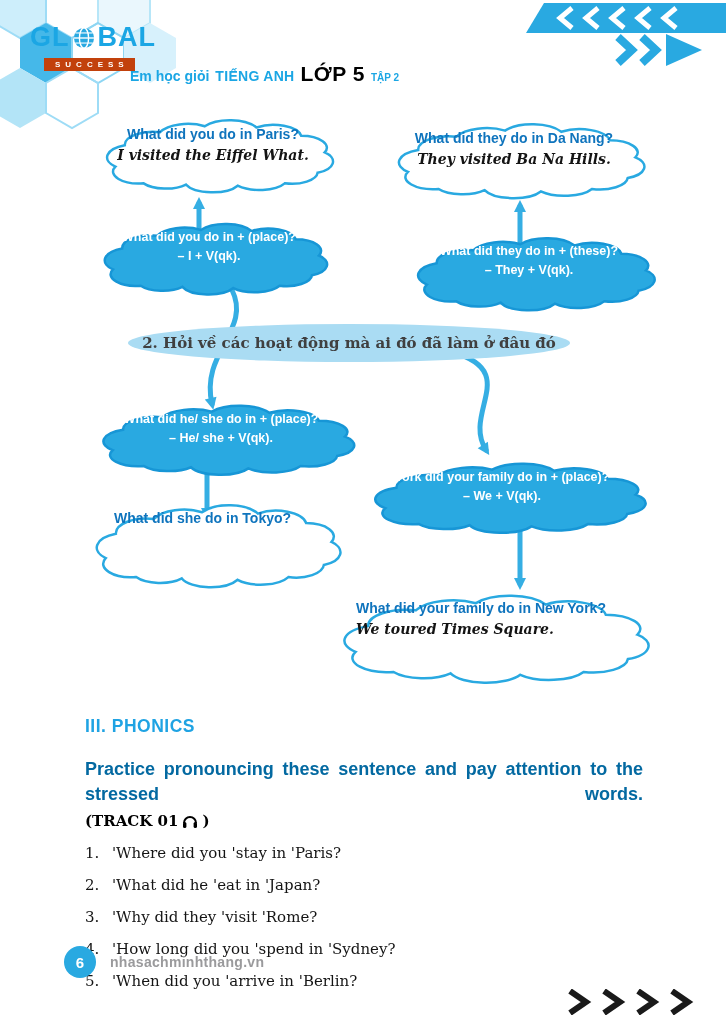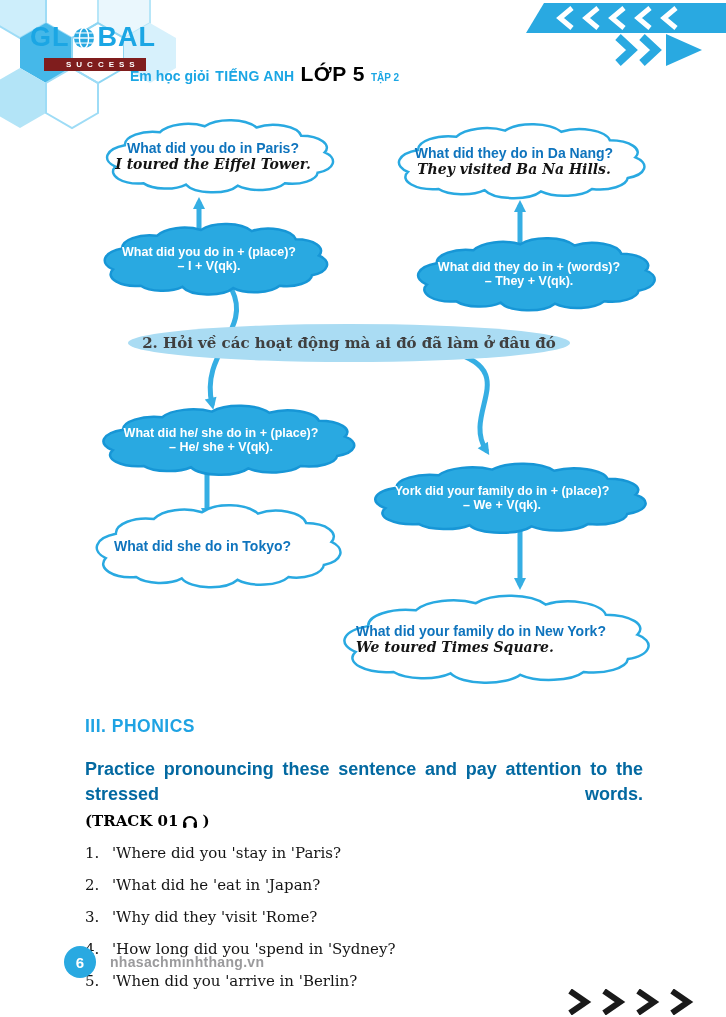--- a/index.html
+++ b/index.html
@@ -7,44 +7,44 @@
     position:relative; width:726px; height:1017px; background:#ffffff;
     overflow:hidden; font-family:"Liberation Sans", sans-serif;
   }
 
   
   .hex-corner { position:absolute; left:0; top:0; z-index:0; }
   .logo { position:absolute; left:30px; top:22px; z-index:2; }
   .logo-line { display:flex; align-items:center; gap:2px;
     font-weight:bold; font-size:27px; color:#1ba6e4; letter-spacing:1px; }
   .globe { display:inline-flex; width:22px; height:22px; margin:0 1px; }
-  .logo-sub { display:inline-block; margin:2px 0 0 14px; background:#7f1d1d; color:#fff;
-    font-size:8px; font-weight:bold; letter-spacing:5px; padding:2px 6px 2px 22px; }
+  .logo-sub { display:inline-block; margin:2px 0 0 14px; background:#c2410c; color:#fff;
+    font-size:8px; font-weight:bold; letter-spacing:5px; padding:2px 6px 2px 11px; }
 
   .book-title { position:absolute; left:130px; top:62px; z-index:2;
     display:flex; align-items:baseline; gap:6px; white-space:nowrap; }
   .t-prefix  { color:#1ba6e4; font-weight:bold; font-size:14px; }
   .t-subject { color:#1ba6e4; font-weight:bold; font-size:14px; letter-spacing:0.3px; }
   .t-grade   { color:#000; font-weight:bold; font-size:21px; letter-spacing:0.5px; }
   .t-volume  { color:#1ba6e4; font-weight:bold; font-size:10px; }
 
   .top-bar   { position:absolute; right:0; top:3px; z-index:1; }
   .top-arrow { position:absolute; right:12px; top:34px; z-index:1; }
   .bottom-chevrons { position:absolute; right:4px; bottom:2px; z-index:1; }
 
   
   .arrows { position:absolute; left:0; top:0; z-index:1; pointer-events:none; }
 
   .cloud { position:absolute; z-index:2; }
   .cloud .cloud-shape { position:absolute; left:0; top:0; width:100%; height:100%; overflow:visible; }
   .cloud-white .cloud-shape { fill:#ffffff; stroke:#29a9e1; }
   .cloud-blue  .cloud-shape { fill:#29a9e1; stroke:#1796d6; }
   .cloud-text { position:relative; z-index:2; height:100%; box-sizing:border-box;
-    display:flex; flex-direction:column; justify-content:center; align-items:center;
-    padding:14px 26px; text-align:center; }
+    display:flex; flex-direction:column; align-items:center;
+    gap:5px; padding:14px 26px; text-align:center; }
   .cloud-white .q { color:#0f74bd; font-weight:bold; font-size:14px; }
   .cloud-white .a { color:#141414; font-weight:bold; font-style:italic;
     font-family:"DejaVu Serif", serif; font-size:14px; }
   .cloud-blue .q, .cloud-blue .a { color:#ffffff; font-weight:bold; font-size:12.5px; }
   .left-align .cloud-text { align-items:flex-start; text-align:left; padding-left:40px; padding-right:18px; }
 
   .c1 { left:86px;  top:112px; width:254px; height:88px; }
   .c2 { left:376px; top:116px; width:276px; height:90px; }
   .c3 { left:84px;  top:216px; width:250px; height:86px; }
   .c4 { left:396px; top:230px; width:266px; height:88px; }
@@ -155,21 +155,21 @@
       <path d="M520,528 L520,584" marker-end="url(#ah)"></path>
     </g>
   </svg>
 
   <div class="cloud cloud-white c1">
     <svg class="cloud-shape" viewBox="-4 -20 216 148" preserveAspectRatio="none">
         <use href="#cloudShape"></use>
       </svg>
     <div class="cloud-text">
       <span class="q">What did you do in Paris?</span>
-      <span class="a">I toured the Eiffel Tower.</span>
+      <span class="a">I visited the Eiffel What.</span>
     </div>
   </div>
 
   <div class="cloud cloud-white c2">
     <svg class="cloud-shape" viewBox="-4 -20 216 148" preserveAspectRatio="none">
         <use href="#cloudShape"></use>
       </svg>
     <div class="cloud-text">
       <span class="q">What did they do in Da Nang?</span>
       <span class="a">They visited Ba Na Hills.</span>
@@ -184,21 +184,21 @@
       <span class="q">What did you do in + (place)?</span>
       <span class="a">– I + V(qk).</span>
     </div>
   </div>
 
   <div class="cloud cloud-blue c4">
     <svg class="cloud-shape" viewBox="-4 -20 216 148" preserveAspectRatio="none">
         <use href="#cloudShape"></use>
       </svg>
     <div class="cloud-text">
-      <span class="q">What did they do in + (words)?</span>
+      <span class="q">What did they do in + (these)?</span>
       <span class="a">– They + V(qk).</span>
     </div>
   </div>
 
   <div class="banner">2. Hỏi về các hoạt động mà ai đó đã làm ở đâu đó</div>
 
   <div class="cloud cloud-blue c5">
     <svg class="cloud-shape" viewBox="-4 -20 216 148" preserveAspectRatio="none">
         <use href="#cloudShape"></use>
       </svg>

